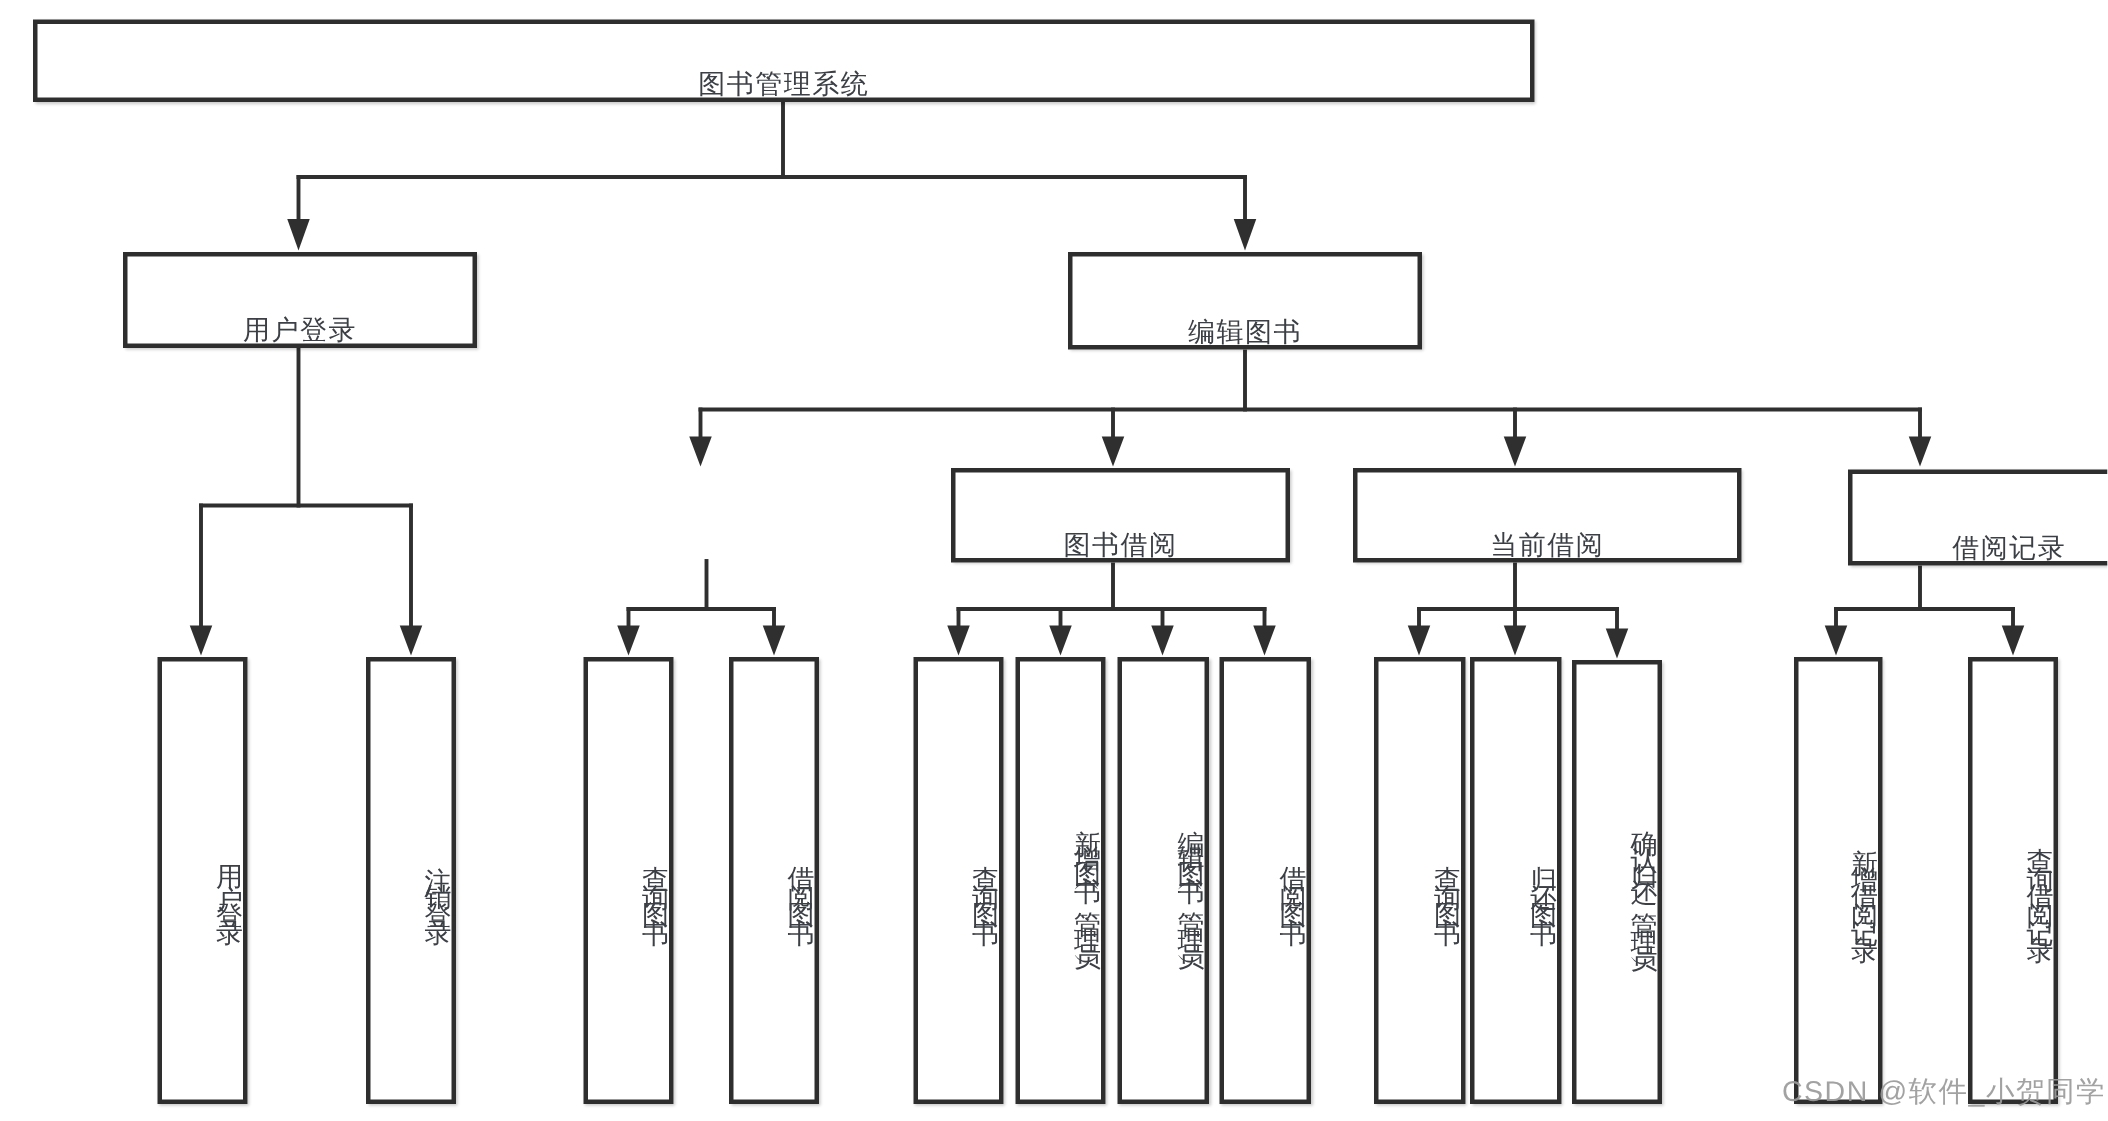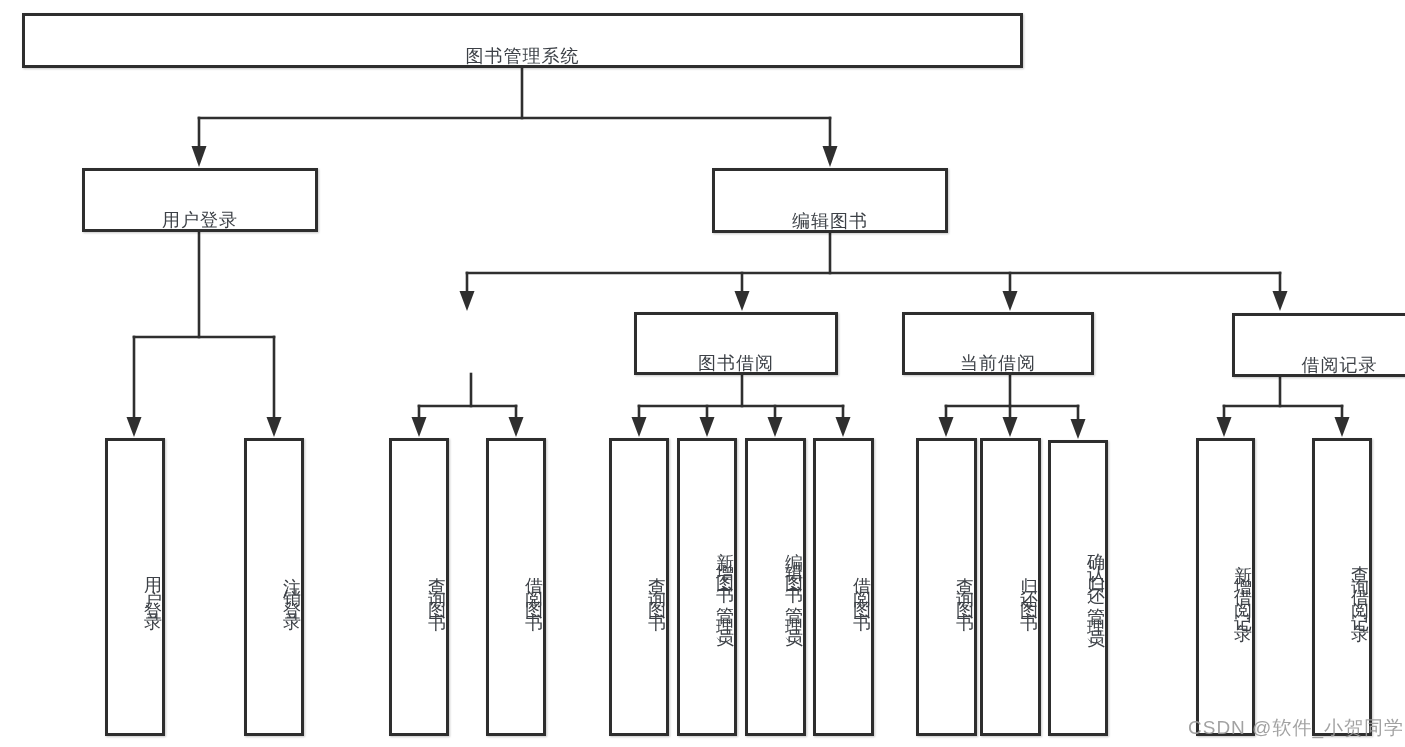--- a/index.html
+++ b/index.html
@@ -136,24 +136,24 @@
     <span>图书管理系统</span>
   </div>
 
   <div class="node h" style="left:82px; top:168px; width:236px; height:64px;">
     <span>用户登录</span>
   </div>
   <div class="node h" style="left:712px; top:168px; width:236px; height:65px;">
     <span>编辑图书</span>
   </div>
 
-  <div class="node h" style="left:634px; top:312px; width:204px; height:63px;">
+  <div class="node h" style="left:634px; top:312px; width:226px; height:63px;">
     <span>图书借阅</span>
   </div>
-  <div class="node h" style="left:902px; top:312px; width:192px; height:63px;">
+  <div class="node h" style="left:902px; top:312px; width:259px; height:63px;">
     <span>当前借阅</span>
   </div>
   <div class="node h" style="left:1232px; top:313px; width:215px; height:64px;">
     <span>借阅记录</span>
   </div>
 
   <div class="node v" style="left:105px; top:438px; width:60px; height:298px;">
     <span>用户登录</span>
   </div>
   <div class="node v" style="left:244px; top:438px; width:60px; height:298px;">

